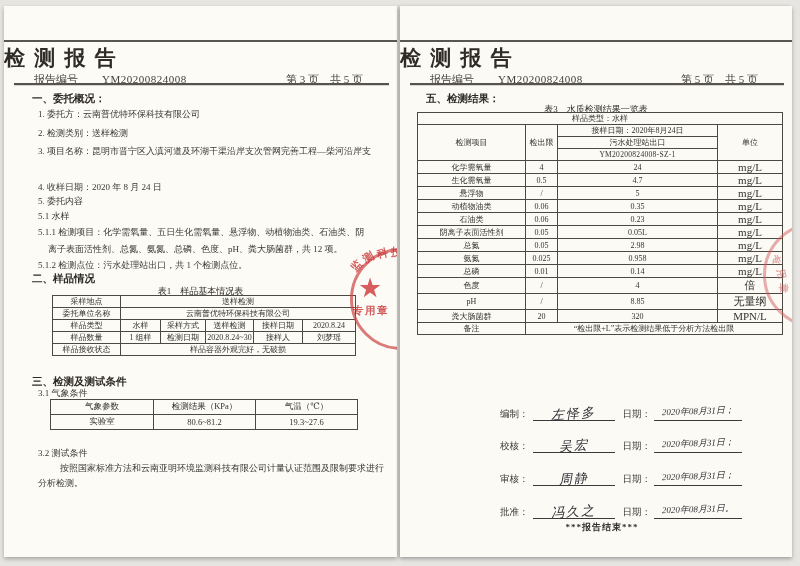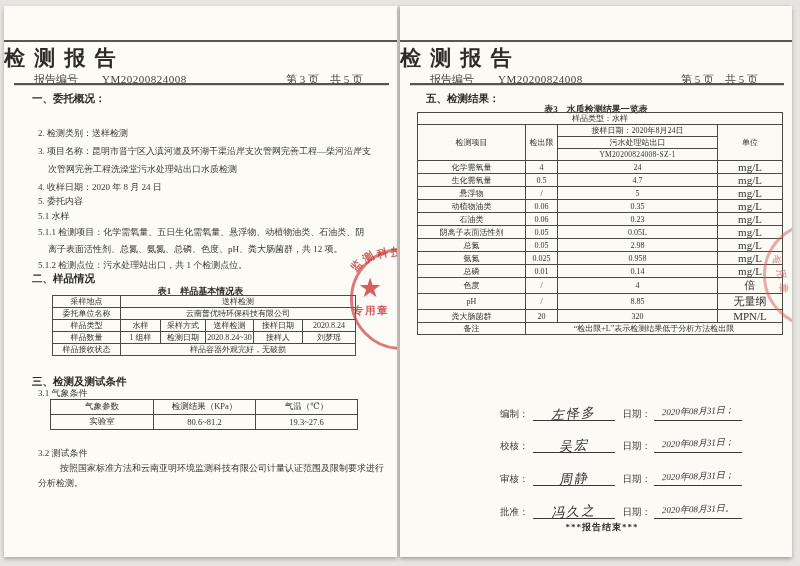--- a/index.html
+++ b/index.html
@@ -23,21 +23,21 @@
   }
   .meta { position:absolute; top:66px; left:30px; right:34px; font-size:11px; color:#45413c; }
   .meta .no { margin-left:24px; letter-spacing:.5px; }
   .meta .pg { float:right; }
   .rule2 { position:absolute; top:77px; left:10px; right:8px; height:2px; background:#56524d; border-bottom:1px solid #d8d6d0; }
 
   .sec  { position:absolute; left:28px; font-weight:bold; font-size:10.5px; color:#2d2a26; white-space:nowrap; }
   .line { position:absolute; left:34px; font-size:9px; white-space:nowrap; color:#3b3833; }
   .line.cont { left:44px; }
   .line.ind  { left:56px; }
-  .tcap { position:absolute; left:0; width:100%; text-align:center; font-weight:bold; font-size:9px; color:#302d29; }
+  .tcap { position:absolute; left:0; width:100%; text-align:center; font-weight:normal; font-size:9px; color:#302d29; }
 
   table { border-collapse:collapse; table-layout:fixed; position:absolute; border:1.5px solid #403c37; background:transparent; }
   td { border:1px solid #4c4842; text-align:center; font-size:8px; color:#35322d; padding:0 1px; overflow:hidden; white-space:nowrap; }
 
   #table1 { left:48px; top:289px; width:304px; }
   #table1 td { height:11px; }
 
   #wtable { left:46px; top:393px; width:308px; }
   #wtable td { height:14px; font-size:8.5px; }
 
@@ -69,23 +69,23 @@
 <div class="page" id="page-left">
   <div class="top-rule"></div>
   <div class="title">检 测 报 告</div>
   <div class="meta">
     <span>报告编号</span><span class="no">YM20200824008</span>
     <span class="pg">第 3 页　共 5 页</span>
   </div>
   <div class="rule2"></div>
 
   <div class="sec" style="top:86px">一、委托概况：</div>
+  <div class="line" style="top:102px">1. 委托方：云南普优特环保科技有限公司</div>
   <div class="line" style="top:121px">2. 检测类别：送样检测</div>
   <div class="line" style="top:139px">3. 项目名称：昆明市晋宁区入滇河道及环湖干渠沿岸支次管网完善工程—柴河沿岸支</div>
-  <div class="line cont" style="top:157px">次管网完善工程洗澡堂污水处理站出口水质检测</div>
   <div class="line" style="top:175px">4. 收样日期：2020 年 8 月 24 日</div>
   <div class="line" style="top:189px">5. 委托内容</div>
   <div class="line" style="top:204px">5.1 水样</div>
   <div class="line" style="top:220px">5.1.1 检测项目：化学需氧量、五日生化需氧量、悬浮物、动植物油类、石油类、阴</div>
   <div class="line cont" style="top:237px">离子表面活性剂、总氮、氨氮、总磷、色度、pH、粪大肠菌群，共 12 项。</div>
   <div class="line" style="top:253px">5.1.2 检测点位：污水处理站出口，共 1 个检测点位。</div>
 
   <div class="sec" style="top:266px">二、样品情况</div>
   <div class="tcap" style="top:279px">表1　样品基本情况表</div>
 

